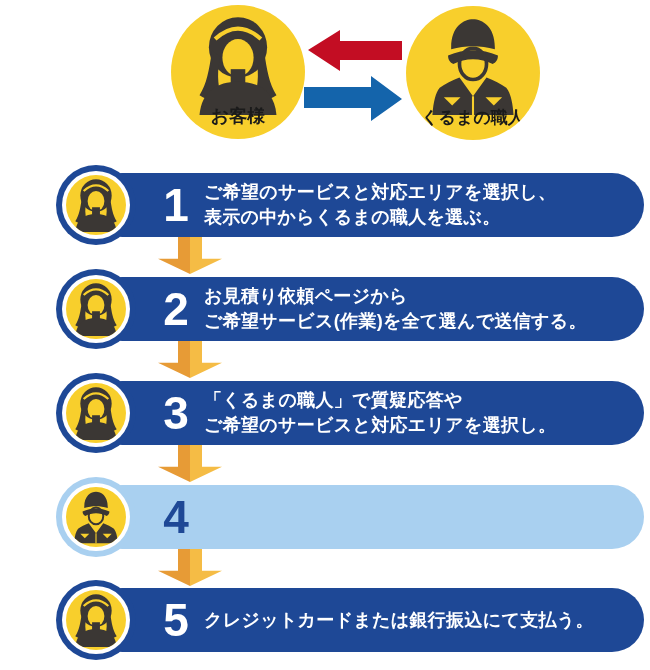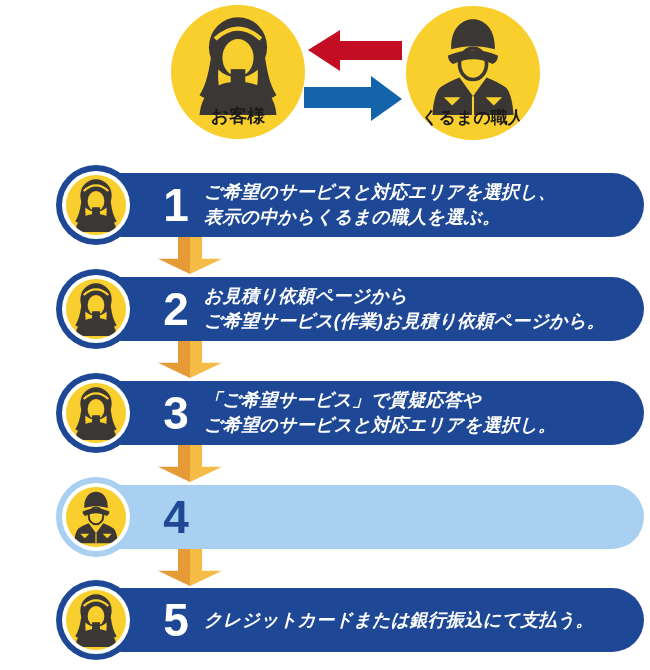--- a/index.html
+++ b/index.html
@@ -21,21 +21,21 @@
 
   
   .bar { position:absolute; left:62px; width:554px; height:64px; border-radius:32px;
          background:#1E4896; color:#ffffff; display:flex; align-items:center; z-index:2; }
   .bar.light { background:#A9D0F0; }
   .num { width:48px; margin-left:62px; font-size:46px; font-weight:bold; text-align:center;
          line-height:1; flex:0 0 auto; }
   .bar.light .num { color:#1E4896; }
   .txt { font-size:18px; font-weight:bold; line-height:25px; letter-spacing:0.3px; margin-left:4px; }
   .bar.light .txt { color:#333333; }
-  .txt span { display:block;font-style:italic; }
+  .txt span { display:block; }
 
   .step-icon { position:absolute; left:28px; width:80px; height:80px; border-radius:50%;
                background:#1E4896; z-index:3; display:flex; align-items:center; justify-content:center; }
   .step-icon.light { background:#A9D0F0; }
   .step-icon .mid { width:68px; height:68px; border-radius:50%; background:#ffffff;
                     display:flex; align-items:center; justify-content:center; }
   .step-icon .inner { width:60px; height:60px; border-radius:50%; background:#F8CF2C;
                       overflow:hidden; position:relative; }
   .step-icon .inner svg { position:absolute; left:2px; top:2px; width:56px; height:56px; }
 
@@ -119,37 +119,37 @@
             <use href="#sym-woman"></use>
           </svg>
     </div>
       </div>
   </div>
 
   <div class="bar" style="top:277px">
     <div class="num">2</div>
     <div class="txt">
       <span>お見積り依頼ページから</span>
-      <span>ご希望サービス(作業)お見積り依頼ページから。</span>
+      <span>ご希望サービス(作業)を全て選んで送信する。</span>
     </div>
   </div>
   <div class="step-icon" style="top:269px">
     <div class="mid">
         <div class="inner">
       <svg>
             <use href="#sym-woman"></use>
           </svg>
     </div>
       </div>
   </div>
 
   <div class="bar" style="top:381px">
     <div class="num">3</div>
     <div class="txt">
-      <span>「ご希望サービス」で質疑応答や</span>
+      <span>「くるまの職人」で質疑応答や</span>
       <span>ご希望のサービスと対応エリアを選択し。</span>
     </div>
   </div>
   <div class="step-icon" style="top:373px">
     <div class="mid">
         <div class="inner">
       <svg>
             <use href="#sym-woman"></use>
           </svg>
     </div>

